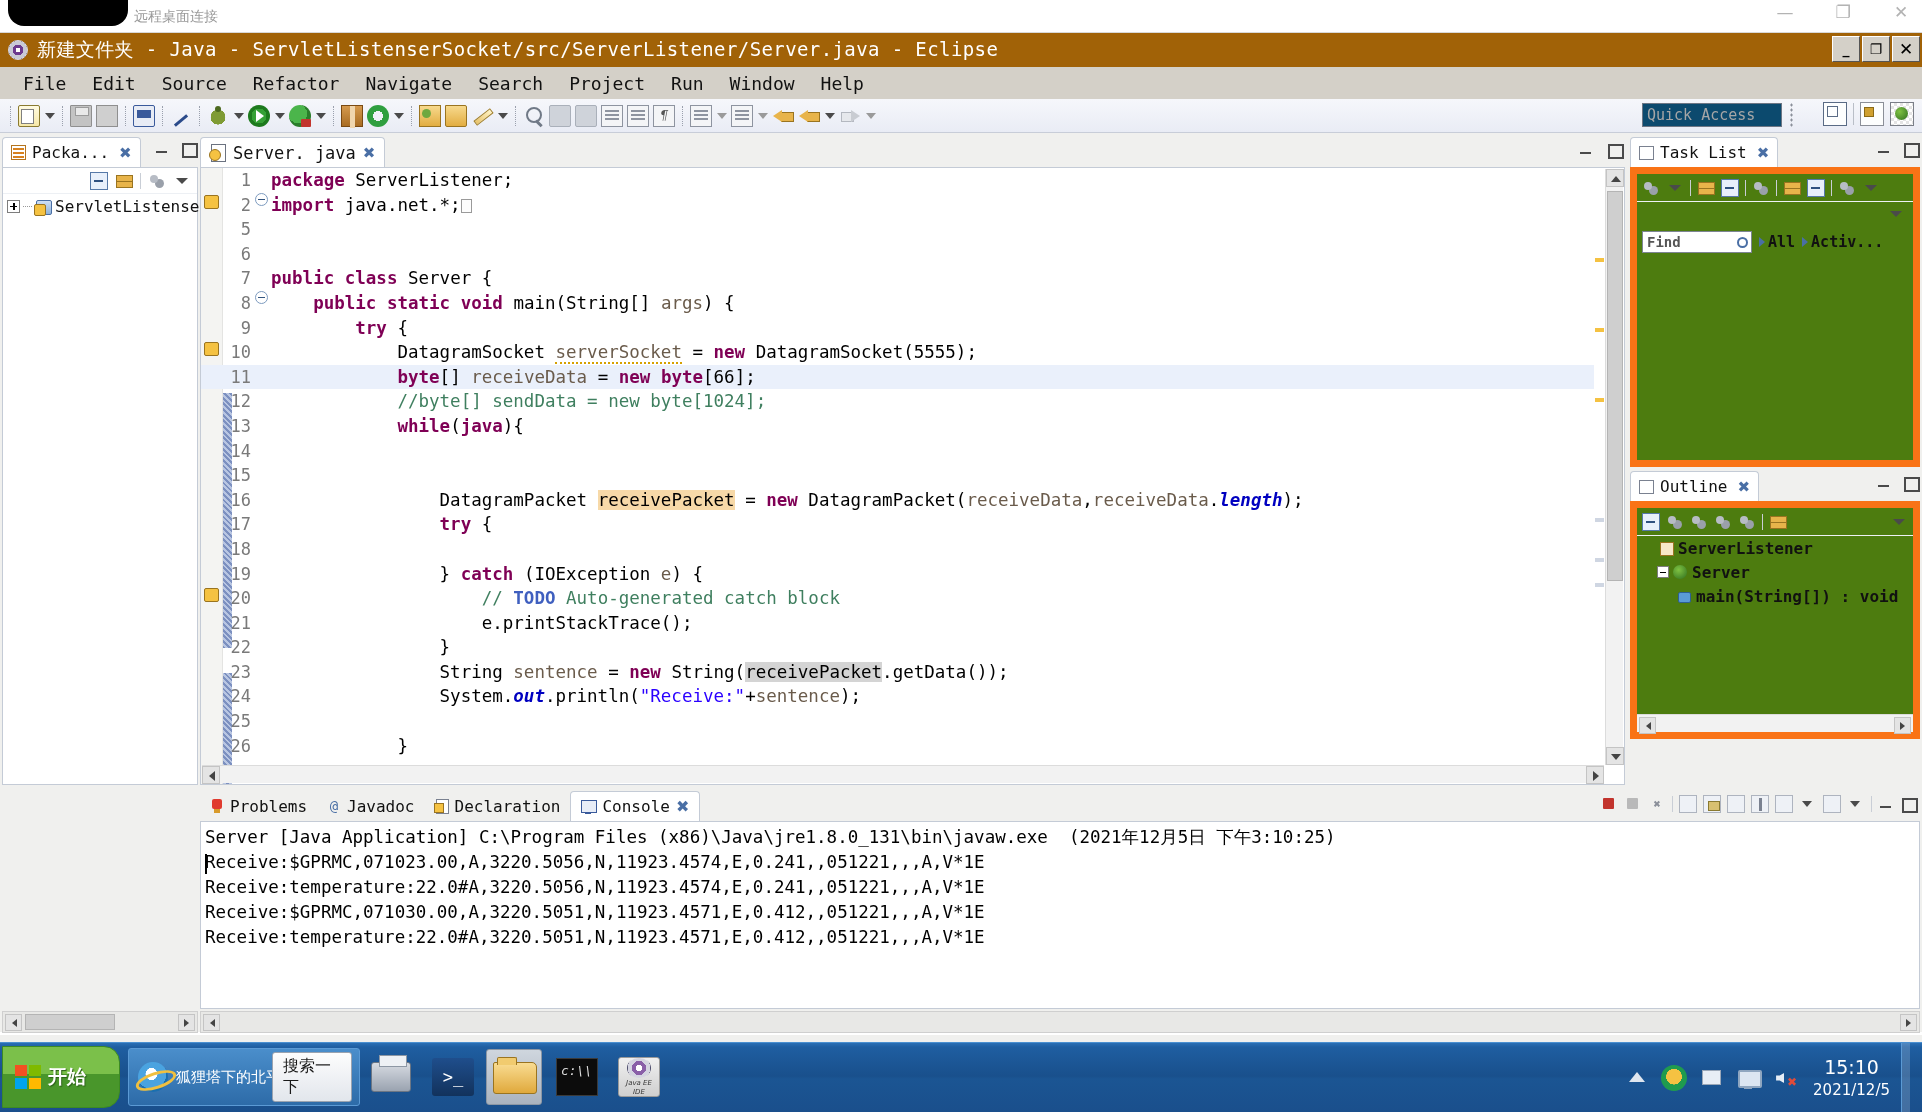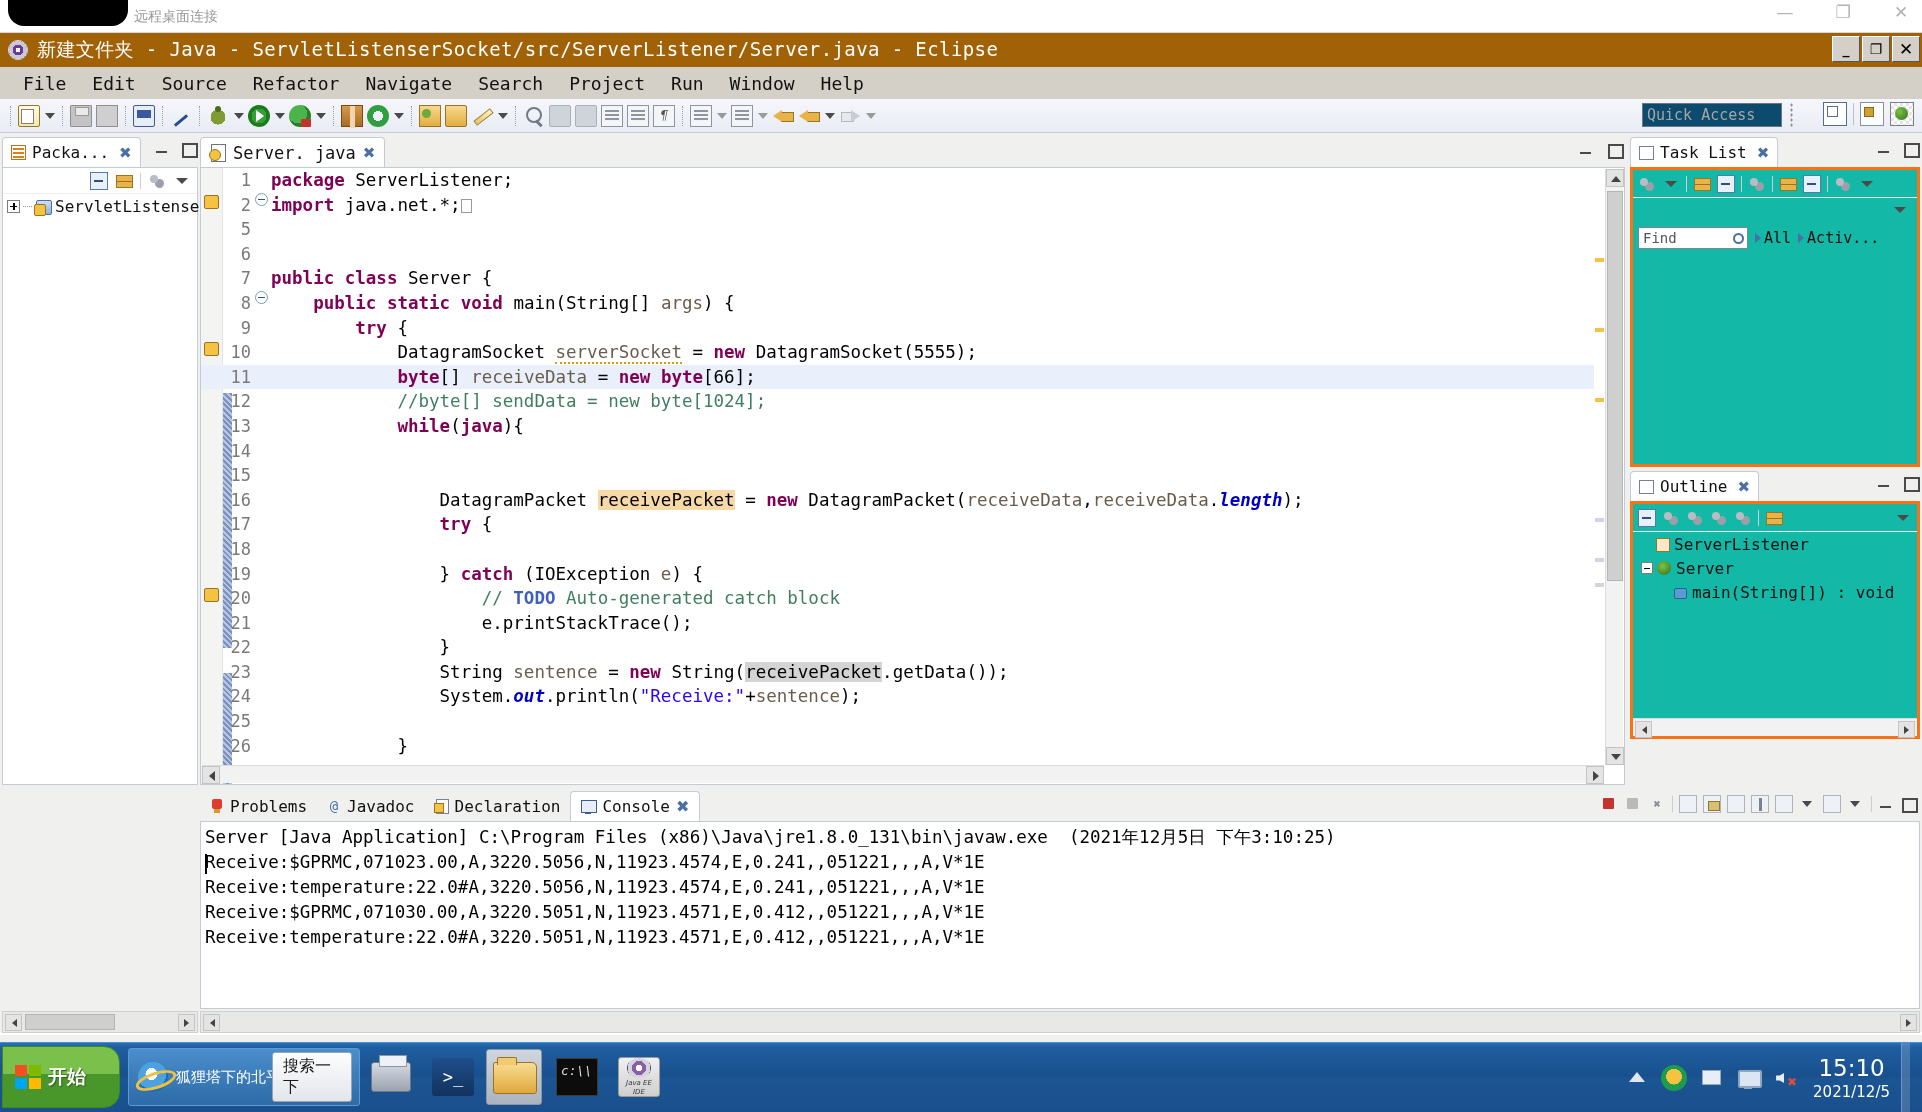--- a/index.html
+++ b/index.html
@@ -239,21 +239,21 @@
   .hscroll .lft{left:0;} .hscroll .rgt{right:0;}
   .hscroll .lft::after{content:"";position:absolute;top:4px;left:6px;border-top:5px solid transparent;border-bottom:5px solid transparent;border-right:6px solid #444;}
   .hscroll .rgt::after{content:"";position:absolute;top:4px;left:6px;border-top:5px solid transparent;border-bottom:5px solid transparent;border-left:6px solid #444;}
   .overview-ticks { position:absolute; right:20px; top:20px; width:10px; bottom:22px; }
   .ov-tick { position:absolute; right:0; width:9px; height:4px; }
 
   
   .right-col { position:absolute; left:1630px; top:4px; width:290px; height:648px; }
   .rv { position:relative; width:290px; }
   .rv-tabrow { height:30px; position:relative; }
-  .rv-body { background:#14b8a6; border:3px solid #f97316; position:relative; }
+  .rv-body { background:#4d7c0f; border:7px solid #f97316; position:relative;font-weight:bold; }
   .rv-toolbar { height:28px; display:flex; align-items:center; gap:6px; padding:0 5px; border-bottom:1px solid #eef1f5;}
   .rv-toolbar2 { height:24px; display:flex; align-items:center; justify-content:flex-end; padding-right:8px;}
   .ic-tasklist { width:15px; height:15px; position:relative; }
   .ic-tasklist::after{content:"";position:absolute;left:0;top:1px;width:13px;height:12px;background:#fff;border:1.3px solid #7a8190;}
   .ic-tasklist::before{content:"";position:absolute;left:2px;top:3px;width:9px;height:1.6px;background:#5a8ec4;box-shadow:0 4px 0 #5a8ec4;}
   .ic-outline { width:15px; height:15px; position:relative; }
   .ic-outline::after{content:"";position:absolute;left:0;top:1px;width:13px;height:12px;background:#fff;border:1.3px solid #7a8190;}
   .ic-outline::before{content:"";position:absolute;left:3px;top:3px;width:8px;height:1.6px;background:#c08a30;box-shadow:0 4px 0 #c08a30,0 8px 0 #c08a30;}
 
   .findbar { height:32px; display:flex; align-items:center; gap:7px; padding:0 5px; }
@@ -389,21 +389,21 @@
   .t-up::after{content:"";position:absolute;left:5px;top:7px;border-left:8px solid transparent;border-right:8px solid transparent;border-bottom:10px solid #dfe6ef;}
   .t-shield { background:radial-gradient(circle at 50% 45%, #f5c242 0 40%, #1f9b4e 41% 100%); border-radius:50%; }
   .t-flag::after{content:"";position:absolute;left:4px;top:5px;width:17px;height:13px;background:#e8eef6;border:1px solid #9aa7b8;}
   .t-flag::before{content:"";position:absolute;left:4px;top:5px;width:17px;height:4px;background:#e04b3a;}
   .t-mon::after{content:"";position:absolute;left:3px;top:5px;width:20px;height:14px;background:#dce6f2;border:2px solid #8fa6c0;border-radius:2px;}
   .t-mon::before{content:"";position:absolute;left:9px;bottom:2px;width:8px;height:3px;background:#8fa6c0;}
   .t-spk { position:relative; }
   .t-spk::after{content:"";position:absolute;left:4px;top:8px;width:8px;height:10px;background:#e6edf6;clip-path:polygon(0 25%,45% 25%,100% 0,100% 100%,45% 75%,0 75%);}
   .t-spk::before{content:"\2716";position:absolute;right:1px;bottom:2px;color:#e04b3a;font-size:12px;font-family:"DejaVu Sans",sans-serif;}
   .clock { text-align:center; color:#fff; font-family:"DejaVu Sans", sans-serif; line-height:1.25; margin-left:4px; }
-  .clock .t { font-size:23px; }
+  .clock .t { font-size:19px; }
   .clock .d { font-size:15px; }
   .show-desk { width:9px; height:70px; background:rgba(255,255,255,.18); border-left:1px solid #5b9ad5; }
 </style>
 </head>
 <body>
 
 <div class="screen">
 
   <div class="rdp-bar">
     <div class="rdp-pill"></div>
@@ -721,21 +721,21 @@
             <span class="vtb-i ic-link"></span>
             <span style="flex:1"></span>
             <span class="vtb-i ic-viewmenu"></span>
           </div>
           <div id="outline-tree">
               <div class="outline-row" style="padding-left: 6px;">
                 <span style="width:12px;display:inline-block"></span>
                 <span class="ic-pkgnode"></span>
                 <span class="ol-label">ServerListener</span>
               </div>
-              <div class="outline-row" style="padding-left: 8px;">
+              <div class="outline-row" style="padding-left: 20px;">
                 <span class="ol-box"></span>
                 <span class="ic-class"></span>
                 <span class="ol-label">Server</span>
               </div>
               <div class="outline-row" style="padding-left: 24px;">
                 <span style="width:12px;display:inline-block"></span>
                 <span class="ic-method"></span>
                 <span class="ol-label">main(String[]) : void</span>
               </div>
             </div>

